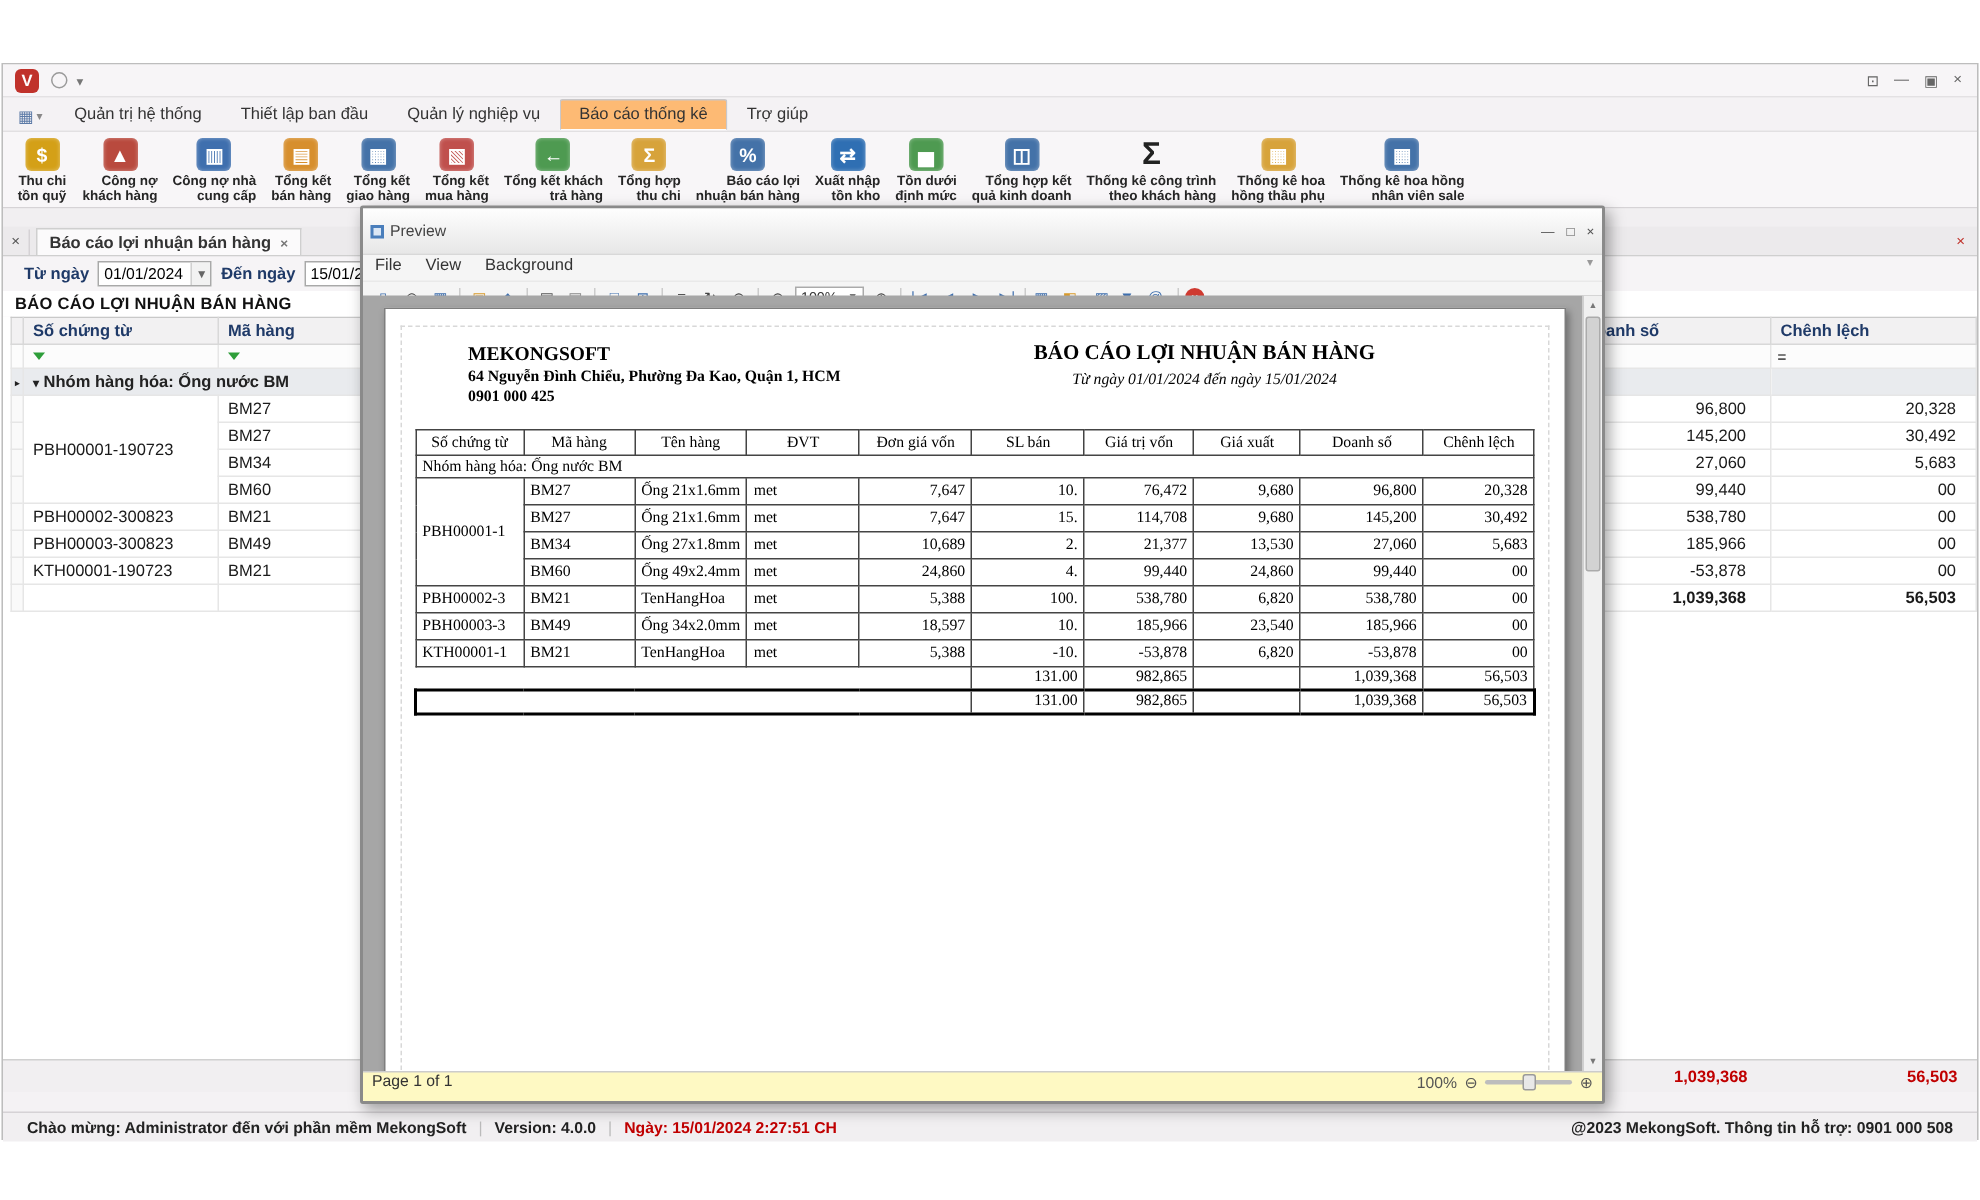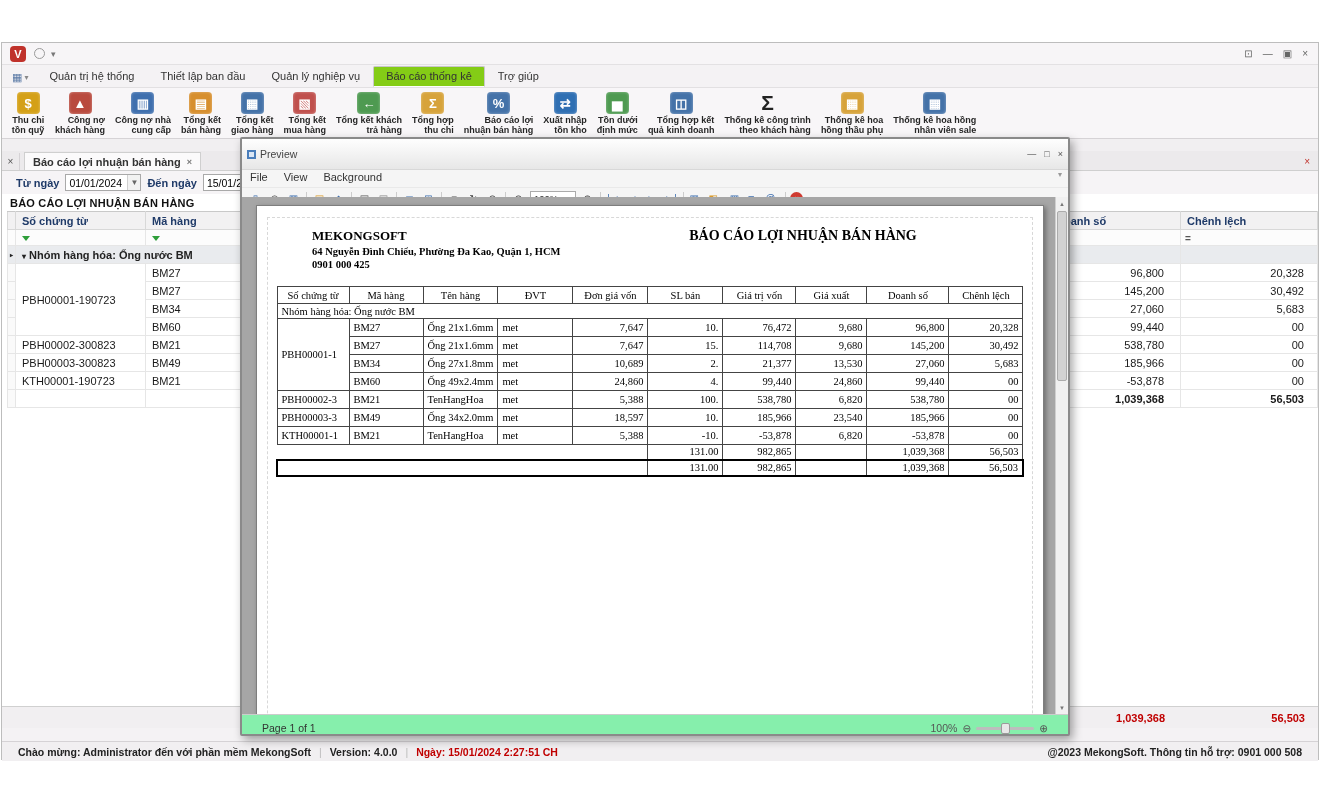--- a/index.html
+++ b/index.html
@@ -18,21 +18,21 @@
 .tb-title .t1{font-weight:bold;color:#333}
 .tb-title .t2{color:#999}
 .tb-right{margin-left:auto;display:flex;gap:10px;padding-right:10px;color:#666;font-size:10px}
 .tb-right span{cursor:default}
 
 
 .rtabs{height:22px;background:#f4f2f4;display:flex;align-items:flex-end;padding-left:8px}
 .app-menu{display:flex;align-items:center;gap:2px;color:#5b7aa6;font-size:11px;margin:0 8px 3px 2px}
 .app-menu .dd{font-size:8px;color:#888}
 .rtab{padding:3px 12px 4px;font-size:11px;color:#333;border:1px solid transparent}
-.rtab.active{background:#84cc16;border-color:#c9c7c9;border-bottom-color:#fdfdfd;border-radius:2px 2px 0 0}
+.rtab.active{background:#fdba74;border-color:#c9c7c9;border-bottom-color:#fdfdfd;border-radius:2px 2px 0 0}
 
 
 .ribbon{height:52px;background:#f8f6f8;border-top:1px solid #e2e0e2;border-bottom:1px solid #d6d3d6;display:flex;align-items:flex-start;padding:3px 2px 0 4px}
 .rbtn{display:flex;flex-direction:column;align-items:center;padding:1px 5px;border-radius:3px;min-width:44px}
 .ricon{width:23px;height:22px;border-radius:4px;color:#fff;font-size:13px;font-weight:bold;display:flex;align-items:center;justify-content:center;box-shadow:inset 0 0 3px rgba(255,255,255,.4)}
 .ricon.plain{background:none!important;color:#222;font-size:21px;box-shadow:none}
 .rlabel{font-size:9px;font-weight:bold;color:#262626;text-align:right;white-space:pre-line;line-height:1.15;margin-top:1px}
 
 .gaprow{height:12px;background:#f1eff1}
 
@@ -96,21 +96,21 @@
 .pv-combo .dd{font-size:7px;color:#777}
 .pv-close{width:13px;height:13px;border-radius:50%;background:#cf3a30;color:#fff;font-size:8px;font-weight:bold;display:flex;align-items:center;justify-content:center}
 .pv-dd{font-size:7px;color:#777;margin-left:1px}
 .pv-canvas{position:absolute;left:0;right:0;top:58px;bottom:20px;background:#a6a6a6;overflow:hidden}
 .pv-page{position:absolute;left:14px;top:8px;width:788px;height:640px;background:#fff;border:1px solid #7e7e7e;box-shadow:2px 2px 5px rgba(0,0,0,.35)}
 .pv-guides{position:absolute;left:10px;right:10px;top:11px;bottom:11px;border:1px dashed #d8d8d8;pointer-events:none}
 .pv-vscroll{position:absolute;right:0;top:0;bottom:0;width:13px;background:#f0f0f0;border-left:1px solid #cfcfcf}
 .pv-vscroll .ar{height:13px;display:flex;align-items:center;justify-content:center;font-size:6px;color:#777}
 .pv-vscroll .ar.dn{position:absolute;bottom:0;left:0;right:0}
 .pv-thumb{position:absolute;left:1px;right:1px;top:14px;height:170px;background:#d2d2d2;border:1px solid #ababab;border-radius:2px}
-.pv-statusbar{position:absolute;left:0;right:0;bottom:0;height:20px;background:#86efac;border-top:1px solid #ccc;display:flex;align-items:flex-end;font-size:10.5px;color:#333;padding:0 20px}
+.pv-statusbar{position:absolute;left:0;right:0;bottom:0;height:20px;background:#fef9c3;border-top:1px solid #ccc;display:flex;align-items:flex-start;font-size:10.5px;color:#333;padding:0 6px}
 .pv-zoom{margin-left:auto;display:flex;align-items:center;gap:5px;color:#555}
 .pv-track{width:58px;height:3px;background:#bdbdbd;border-radius:2px;position:relative}
 .pv-knob{position:absolute;left:25px;top:-4px;width:9px;height:11px;background:#e8e8e8;border:1px solid #9a9a9a;border-radius:2px}
 
 
 .rp-head{display:flex;padding-top:22px;font-family:"Liberation Serif",serif;color:#000}
 .rp-co{margin-left:55px}
 .rp-co .nm{font-size:13px;font-weight:bold}
 .rp-co .ad,.rp-co .ph{font-size:10.5px;font-weight:bold;margin-top:2px}
 .rp-tb{margin-left:auto;width:390px;margin-right:45px;text-align:center}
@@ -507,20 +507,21 @@
     <div class="pv-page">
       <div class="pv-guides"></div>
       <div class="rp-head">
         <div class="rp-co">
           <div class="nm">MEKONGSOFT</div>
           <div class="ad">64 Nguyễn Đình Chiểu, Phường Đa Kao, Quận 1, HCM</div>
           <div class="ph">0901 000 425</div>
         </div>
         <div class="rp-tb">
           <div class="tt">BÁO CÁO LỢI NHUẬN BÁN HÀNG</div>
+          <div class="st">Từ ngày 01/01/2024 đến ngày 15/01/2024</div>
         </div>
       </div>
       <table class="rp" id="rp-table">
         <colgroup>
           <col style="width:72px">
             <col style="width:74px">
             <col style="width:74px">
             <col style="width:75px">
             <col style="width:75px">
           <col style="width:75px">

